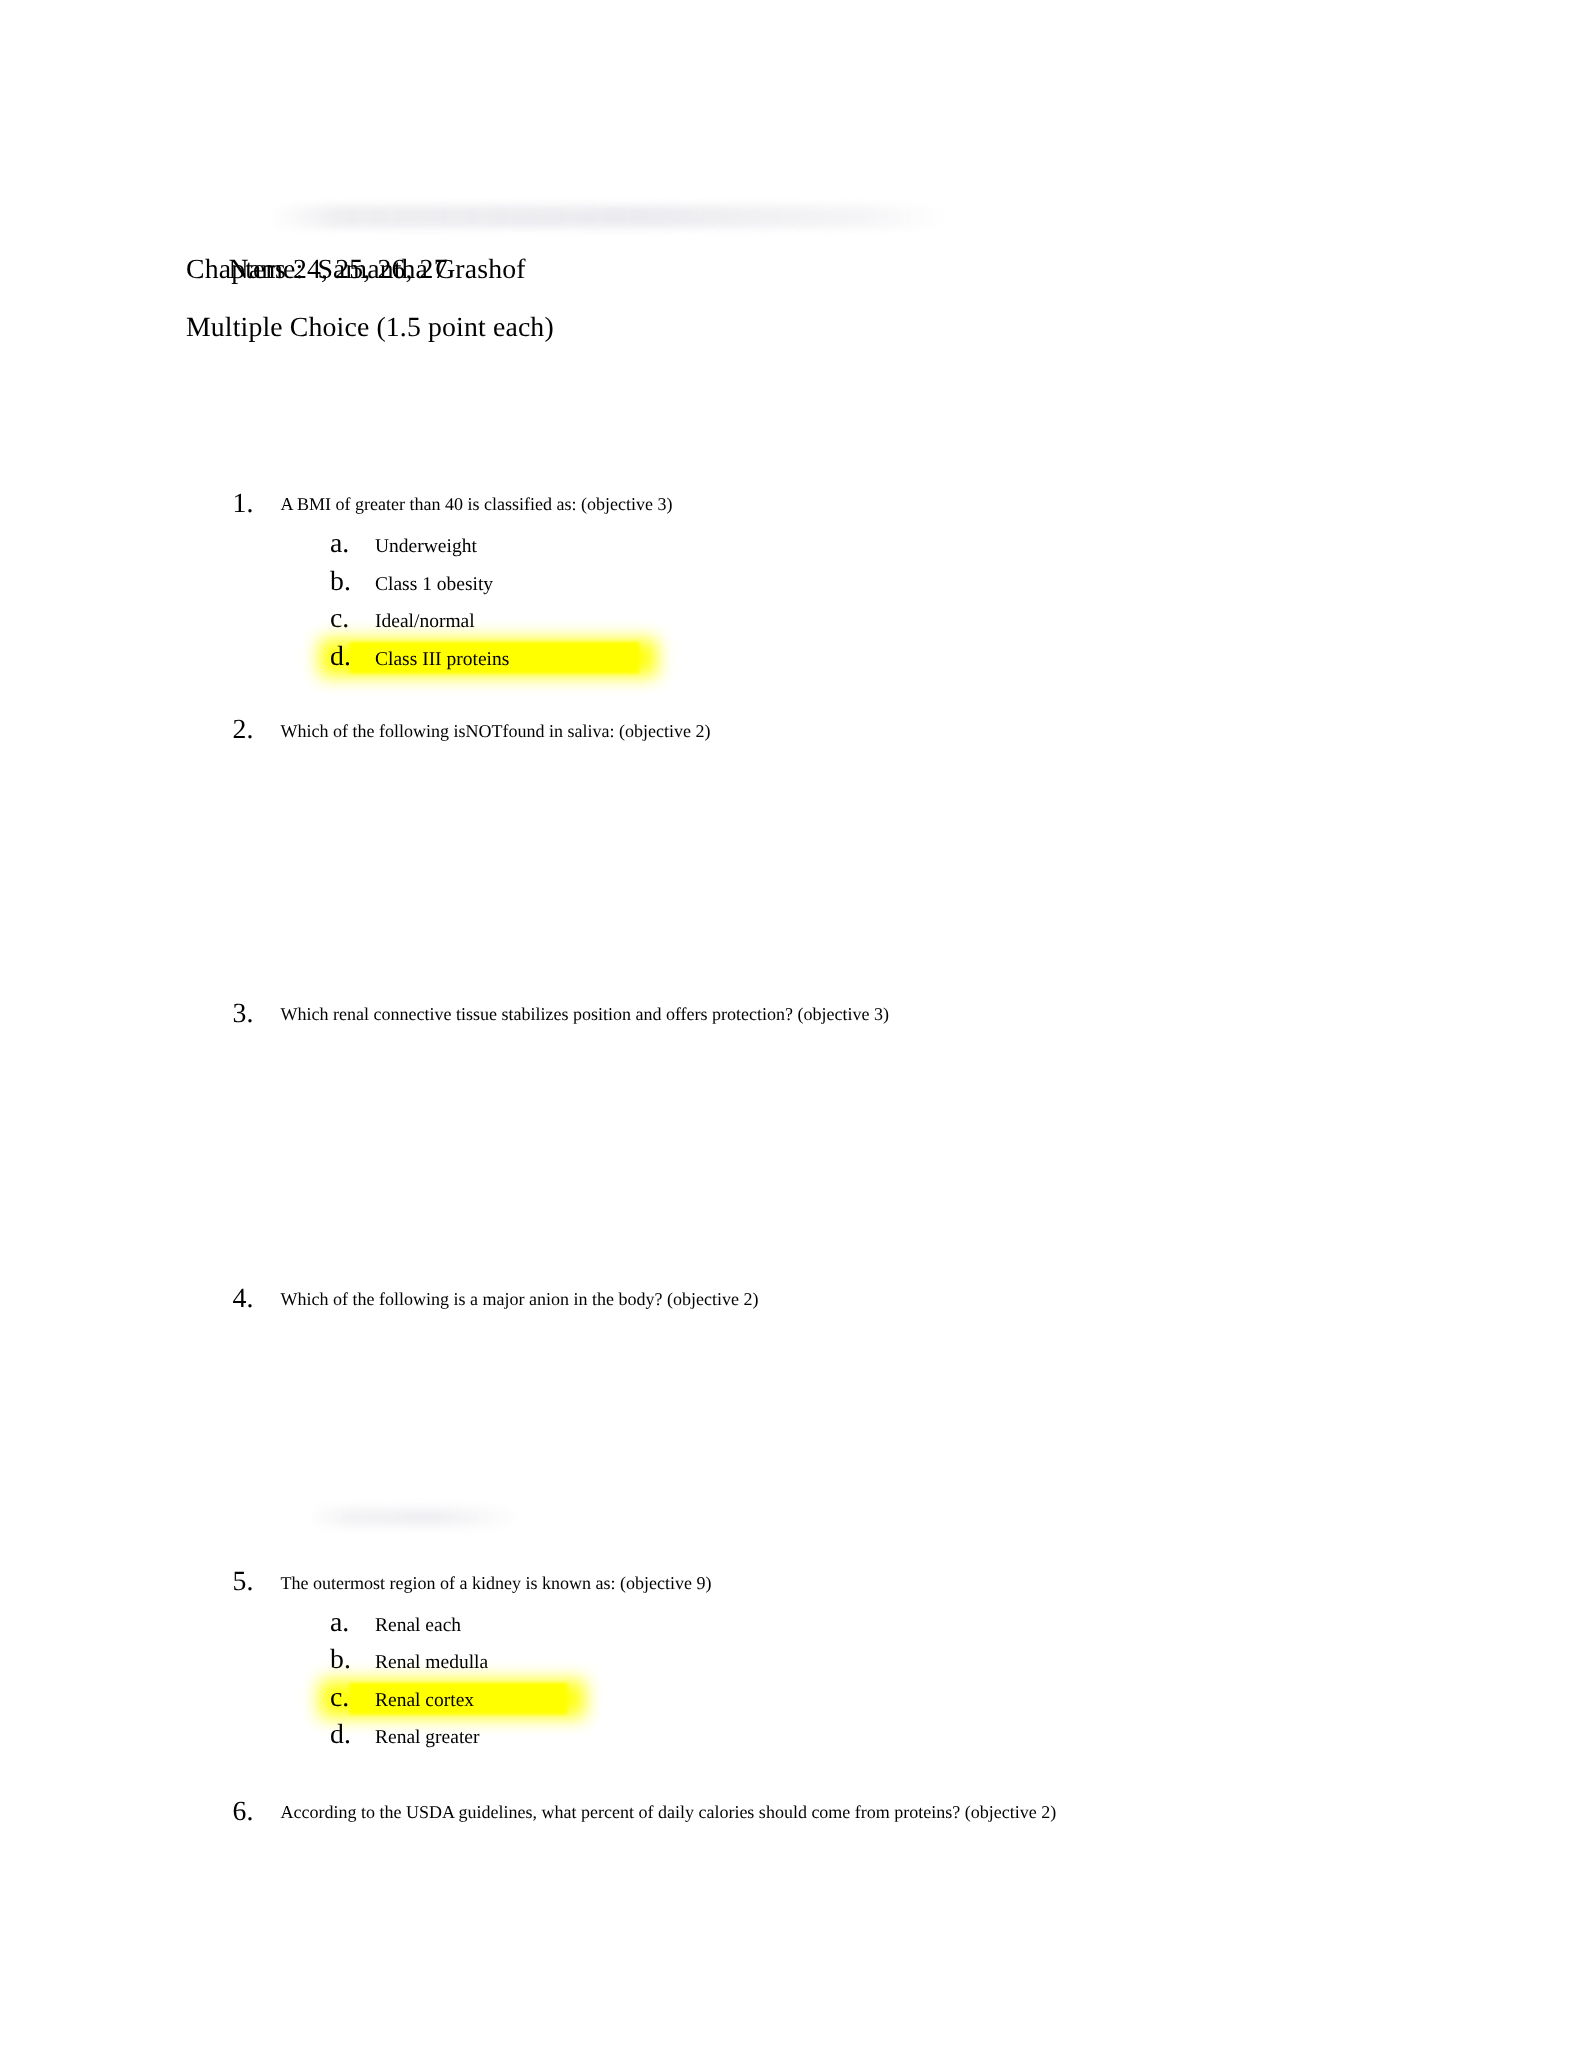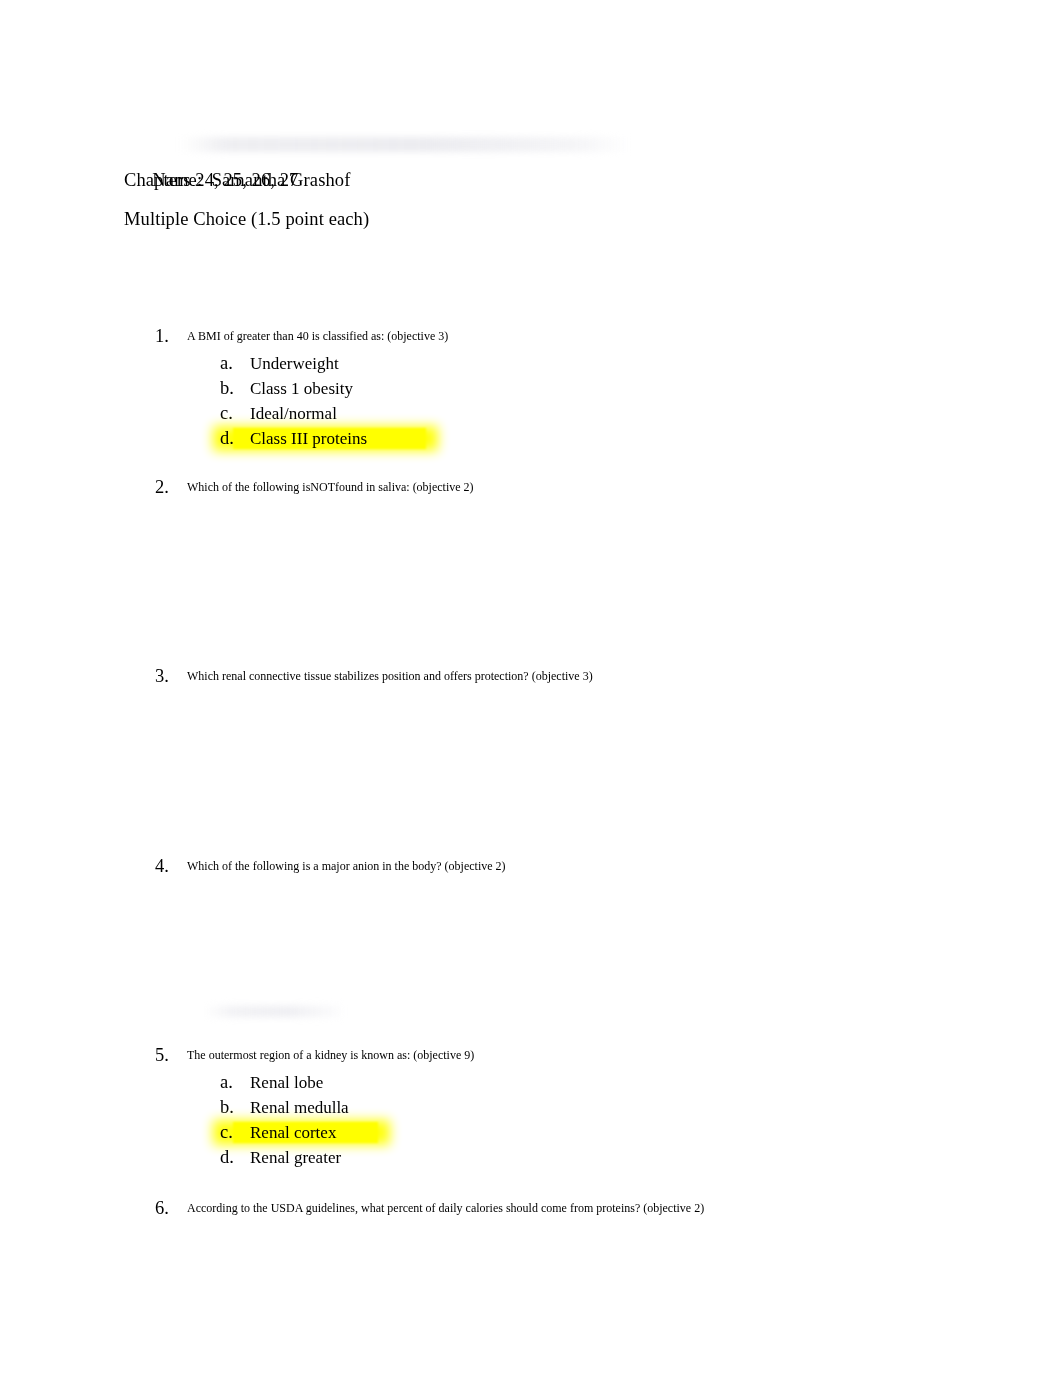--- a/index.html
+++ b/index.html
@@ -129,21 +129,21 @@
     position: absolute;
     left: 65px;
     top: 0;
     width: 24px;
     line-height: 25px;
     font-size: 18.5px;
   }
   .opt-text {
     position: relative;
     z-index: 2;
-    font-size: 17px;
+    font-size: 13px;
     text-align: right;
   }
 
   
   .option.highlighted .hl-glow {
     position: absolute;
     z-index: 0;
     left: 58px;
     top: 0px;
     height: 25px;
@@ -214,21 +214,21 @@
           <span class="q-num">4.</span>
           <span class="q-text">Which of the following is a major anion in the body? (objective 2)</span>
         </div>
       </div>
       <div class="question" style="top: 1041px; width: 820px;">
         <div class="q-line">
           <span class="q-num">5.</span>
           <span class="q-text">The outermost region of a kidney is known as: (objective 9)</span>
         </div>
         <ul class="options">
-          <li class="option"><span class="opt-letter">a.</span><span class="opt-text">Renal lobe</span></li>
+          <li class="option"><span class="opt-letter">a.</span><span class="opt-text">Renal each</span></li>
           <li class="option"><span class="opt-letter">b.</span><span class="opt-text">Renal medulla</span></li>
           <li class="option highlighted"><span class="hl-glow" style="width: 177.2px;"></span><span class="hl-core" style="width: 145.2px;"></span><span class="opt-letter">c.</span><span class="opt-text">Renal cortex</span></li>
           <li class="option"><span class="opt-letter">d.</span><span class="opt-text">Renal greater</span></li>
         </ul>
       </div>
       <div class="question" style="top: 1194px; width: 760px;">
         <div class="q-line">
           <span class="q-num">6.</span>
           <span class="q-text">According to the USDA guidelines, what percent of daily calories should come from proteins? (objective 2)</span>
         </div>

